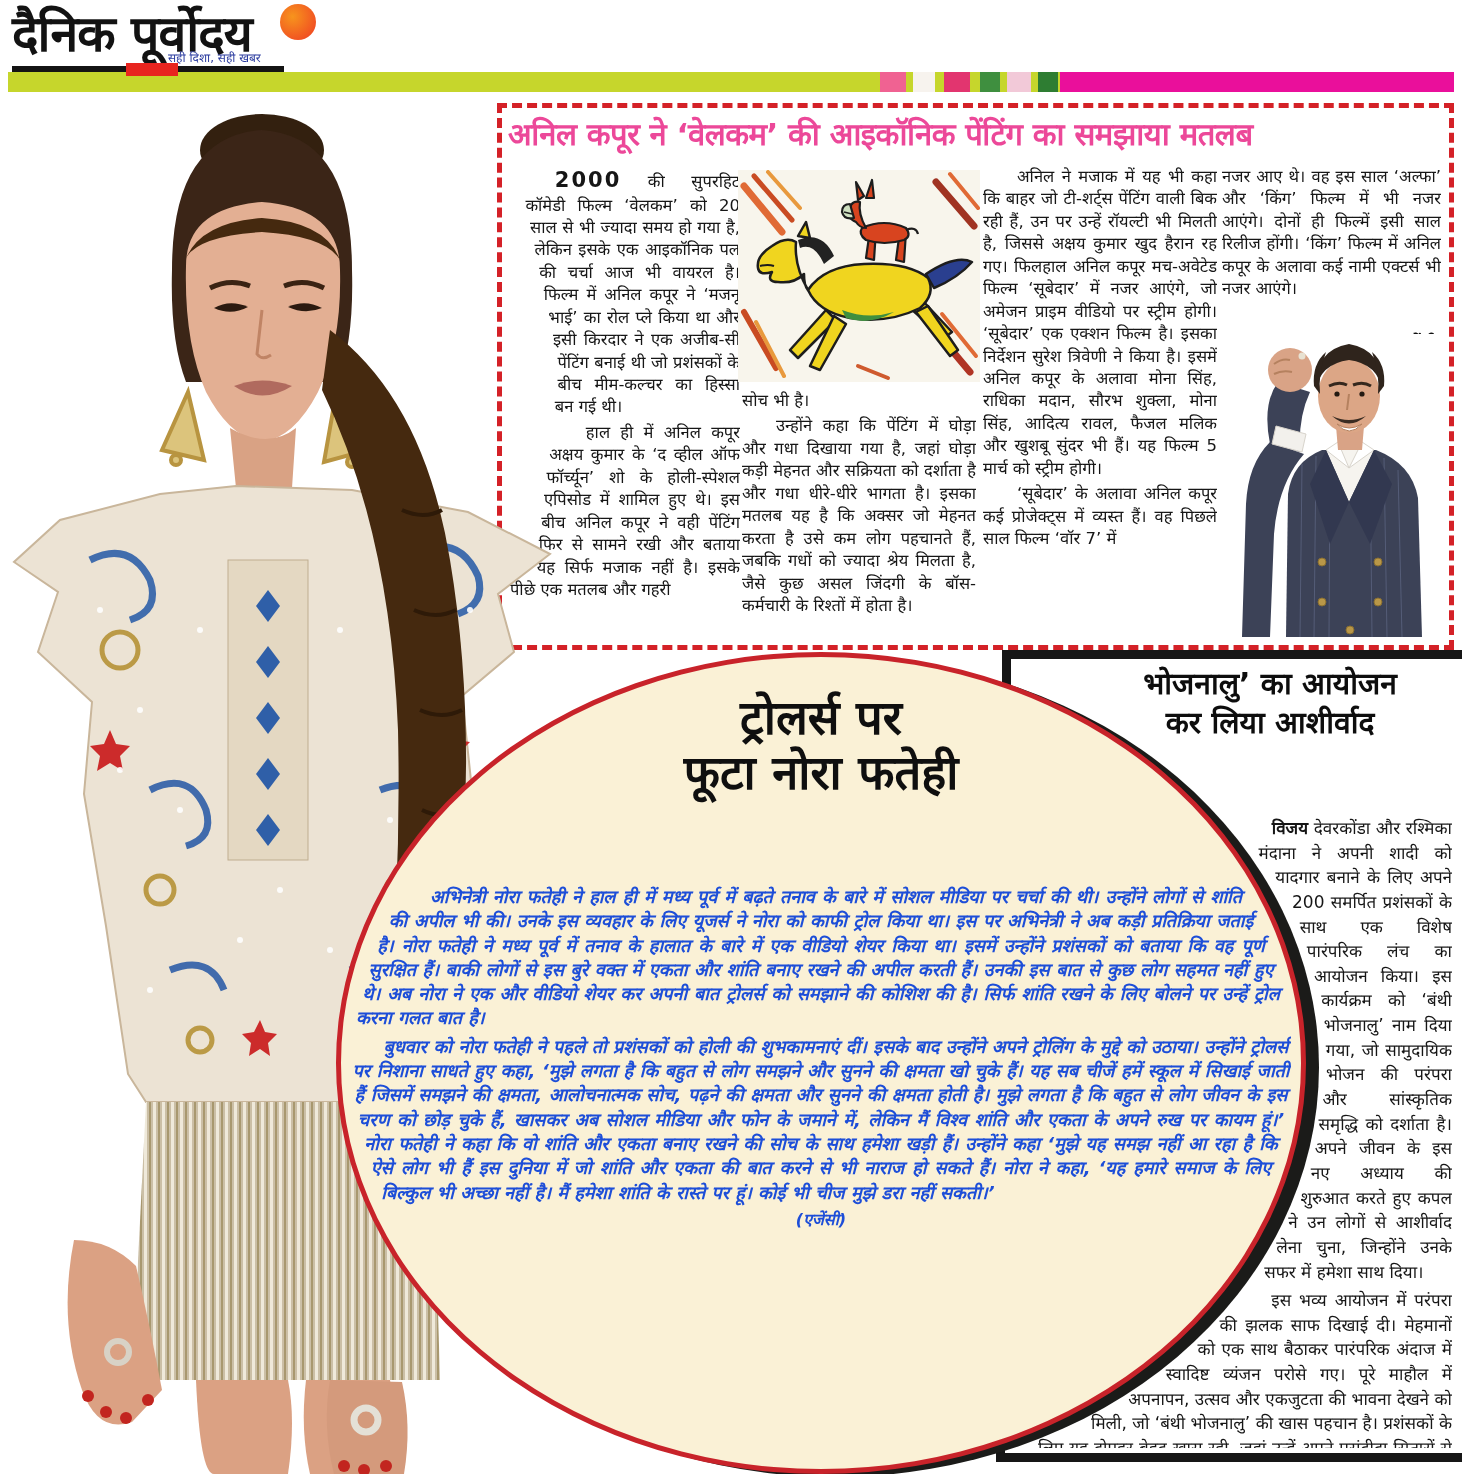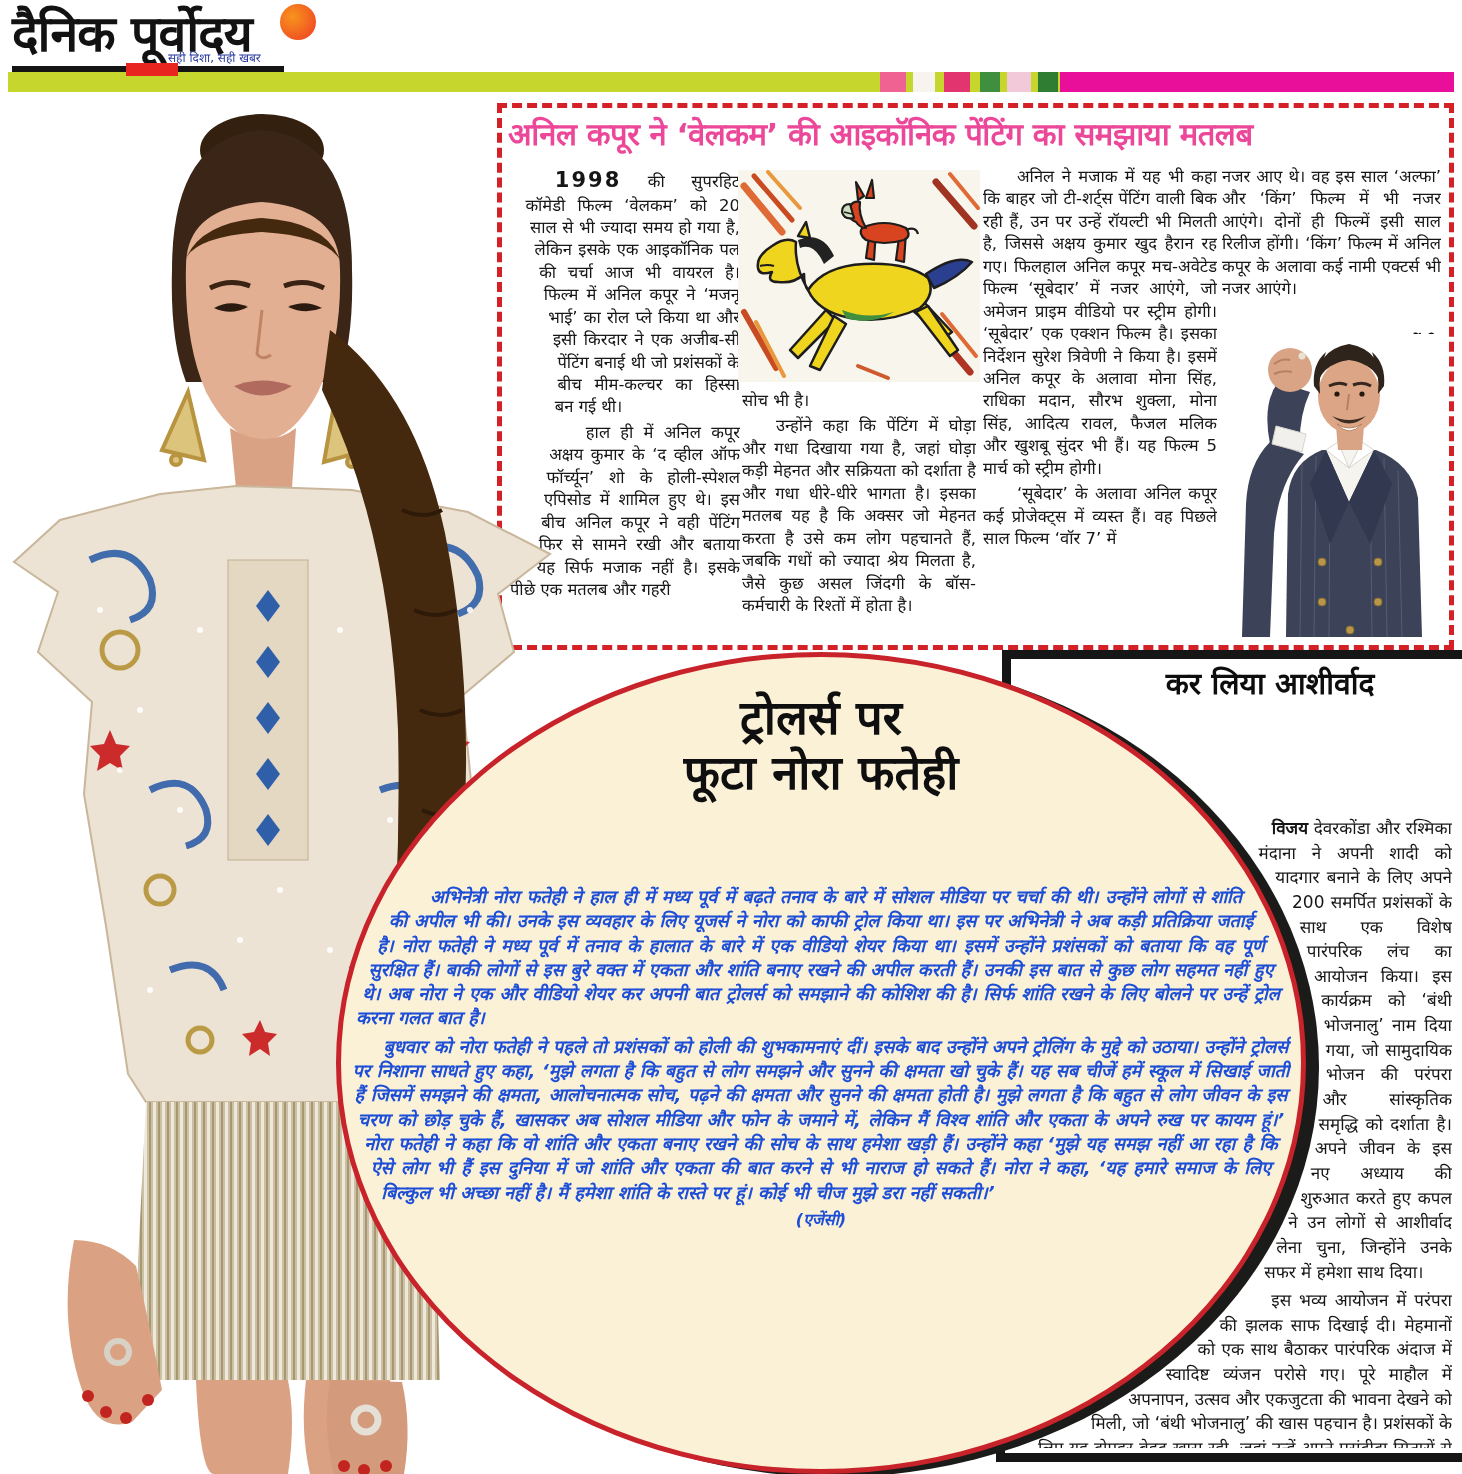--- a/index.html
+++ b/index.html
@@ -93,21 +93,21 @@
     <div class="frag" style="left:972px;width:20px;background:#3f8f3f;"></div>
     <div class="frag" style="left:999px;width:24px;background:#f2c9d8;"></div>
     <div class="frag" style="left:1030px;width:20px;background:#2e7d32;"></div>
   </div>
 
   <div class="anil">
     <div class="anil-headline">अनिल कपूर ने ‘वेलकम’ की आइकॉनिक पेंटिंग का समझाया मतलब</div>
 
     <div class="col col1">
       <span class="braid-push"></span>
-      <p><span class="lead-num">1998</span>
+      <p><span class="lead-num">2000</span>
          <span>की सुपरहिट कॉमेडी फिल्म ‘वेलकम’ को 20 साल से भी ज्यादा समय हो गया है, लेकिन इसके एक आइकॉनिक पल की चर्चा आज भी वायरल है। फिल्म में अनिल कपूर ने ‘मजनू भाई’ का रोल प्ले किया था और इसी किरदार ने एक अजीब-सी पेंटिंग बनाई थी जो प्रशंसकों के बीच मीम-कल्चर का हिस्सा बन गई थी।</span></p>
       <p>हाल ही में अनिल कपूर अक्षय कुमार के ‘द व्हील ऑफ फॉर्च्यून’ शो के होली-स्पेशल एपिसोड में शामिल हुए थे। इस बीच अनिल कपूर ने वही पेंटिंग फिर से सामने रखी और बताया कि यह सिर्फ मजाक नहीं है। इसके पीछे एक मतलब और गहरी</p>
     </div>
 
     <div class="painting">
       <svg viewBox="0 0 242 212" width="242" height="212">
         <rect width="242" height="212" fill="#f8f5ec"></rect>
 
         <g stroke-linecap="round" fill="none">
           <path d="M6,16 L44,62" stroke="#e06a35" stroke-width="7"></path>
@@ -356,20 +356,21 @@
           <circle cx="364" cy="1380" r="6"></circle>
           <circle cx="386" cy="1376" r="6"></circle>
         </g>
     </svg>
   </div>
 
   <div class="vijay">
     <div class="vj-bar-top"></div>
     <div class="vj-stub-tl"></div>
     <div class="vj-headline">
+      <div>भोजनालु’ का आयोजन</div>
       <div>कर लिया आशीर्वाद</div>
     </div>
     <div class="vj-body">
       <span class="vj-shape"></span>
       <p><span class="vj-lead">विजय</span>
          <span>देवरकोंडा और रश्मिका मंदाना ने अपनी शादी को यादगार बनाने के लिए अपने 200 समर्पित प्रशंसकों के साथ एक विशेष पारंपरिक लंच का आयोजन किया। इस कार्यक्रम को ‘बंथी भोजनालु’ नाम दिया गया, जो सामुदायिक भोजन की परंपरा और सांस्कृतिक समृद्धि को दर्शाता है। अपने जीवन के इस नए अध्याय की शुरुआत करते हुए कपल ने उन लोगों से आशीर्वाद लेना चुना, जिन्होंने उनके सफर में हमेशा साथ दिया।</span></p>
       <p>इस भव्य आयोजन में परंपरा की झलक साफ दिखाई दी। मेहमानों को एक साथ बैठाकर पारंपरिक अंदाज में स्वादिष्ट व्यंजन परोसे गए। पूरे माहौल में अपनापन, उत्सव और एकजुटता की भावना देखने को मिली, जो ‘बंथी भोजनालु’ की खास पहचान है। प्रशंसकों के लिए यह दोपहर बेहद खास रही, जहां उन्हें अपने पसंदीदा सितारों से मिलने, बातचीत करने और खुशियां साझा करने का अवसर मिला॥</p>
 
     </div>
     <div class="vj-bar-bottom"></div>

